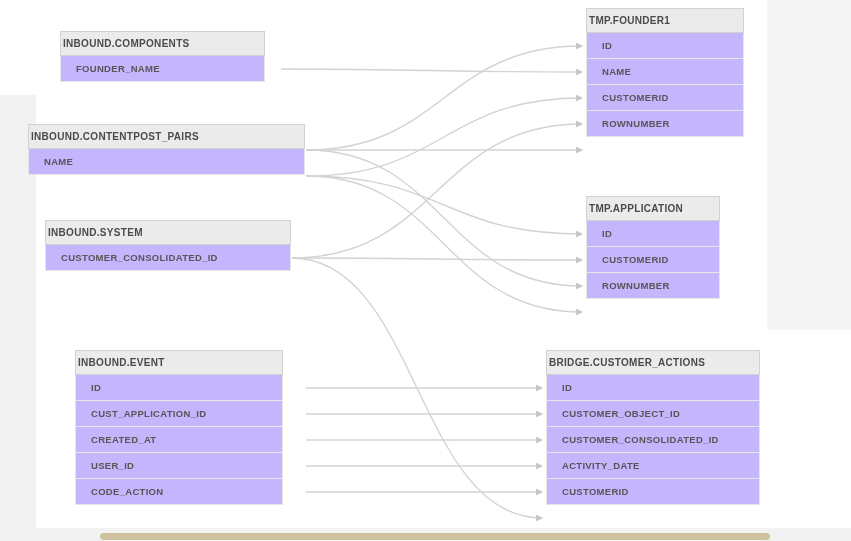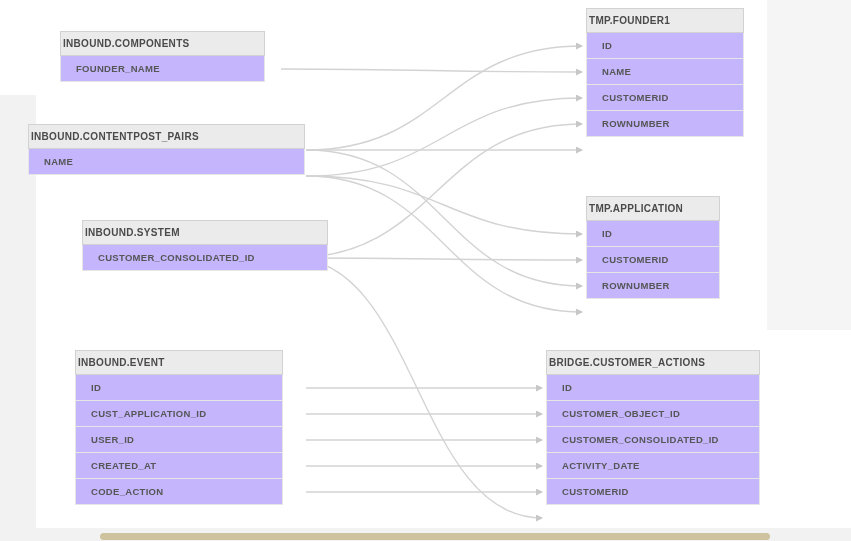--- a/index.html
+++ b/index.html
@@ -69,30 +69,30 @@
 
   <div id="nodes">
       <div class="tbl" style="left: 60px; top: 31px; width: 205px;">
         <div class="tbl-h">INBOUND.COMPONENTS</div>
         <div class="tbl-f">FOUNDER_NAME</div>
       </div>
       <div class="tbl" style="left: 28px; top: 112px; width: 277px; margin-top: 12px;">
         <div class="tbl-h">INBOUND.CONTENTPOST_PAIRS</div>
         <div class="tbl-f">NAME</div>
       </div>
-      <div class="tbl" style="left: 45px; top: 220px; width: 246px; margin-left: 37px;">
+      <div class="tbl" style="left: 45px; top: 220px; width: 246px;">
         <div class="tbl-h">INBOUND.SYSTEM</div>
         <div class="tbl-f">CUSTOMER_CONSOLIDATED_ID</div>
       </div>
       <div class="tbl" style="left: 75px; top: 350px; width: 208px;">
         <div class="tbl-h">INBOUND.EVENT</div>
         <div class="tbl-f">ID</div>
         <div class="tbl-f">CUST_APPLICATION_ID</div>
+        <div class="tbl-f">CREATED_AT</div>
         <div class="tbl-f">USER_ID</div>
-        <div class="tbl-f">CREATED_AT</div>
         <div class="tbl-f">CODE_ACTION</div>
       </div>
       <div class="tbl" style="left: 586px; top: 8px; width: 158px;">
         <div class="tbl-h">TMP.FOUNDER1</div>
         <div class="tbl-f">ID</div>
         <div class="tbl-f">NAME</div>
         <div class="tbl-f">CUSTOMERID</div>
         <div class="tbl-f">ROWNUMBER</div>
       </div>
       <div class="tbl" style="left: 586px; top: 196px; width: 134px;">

